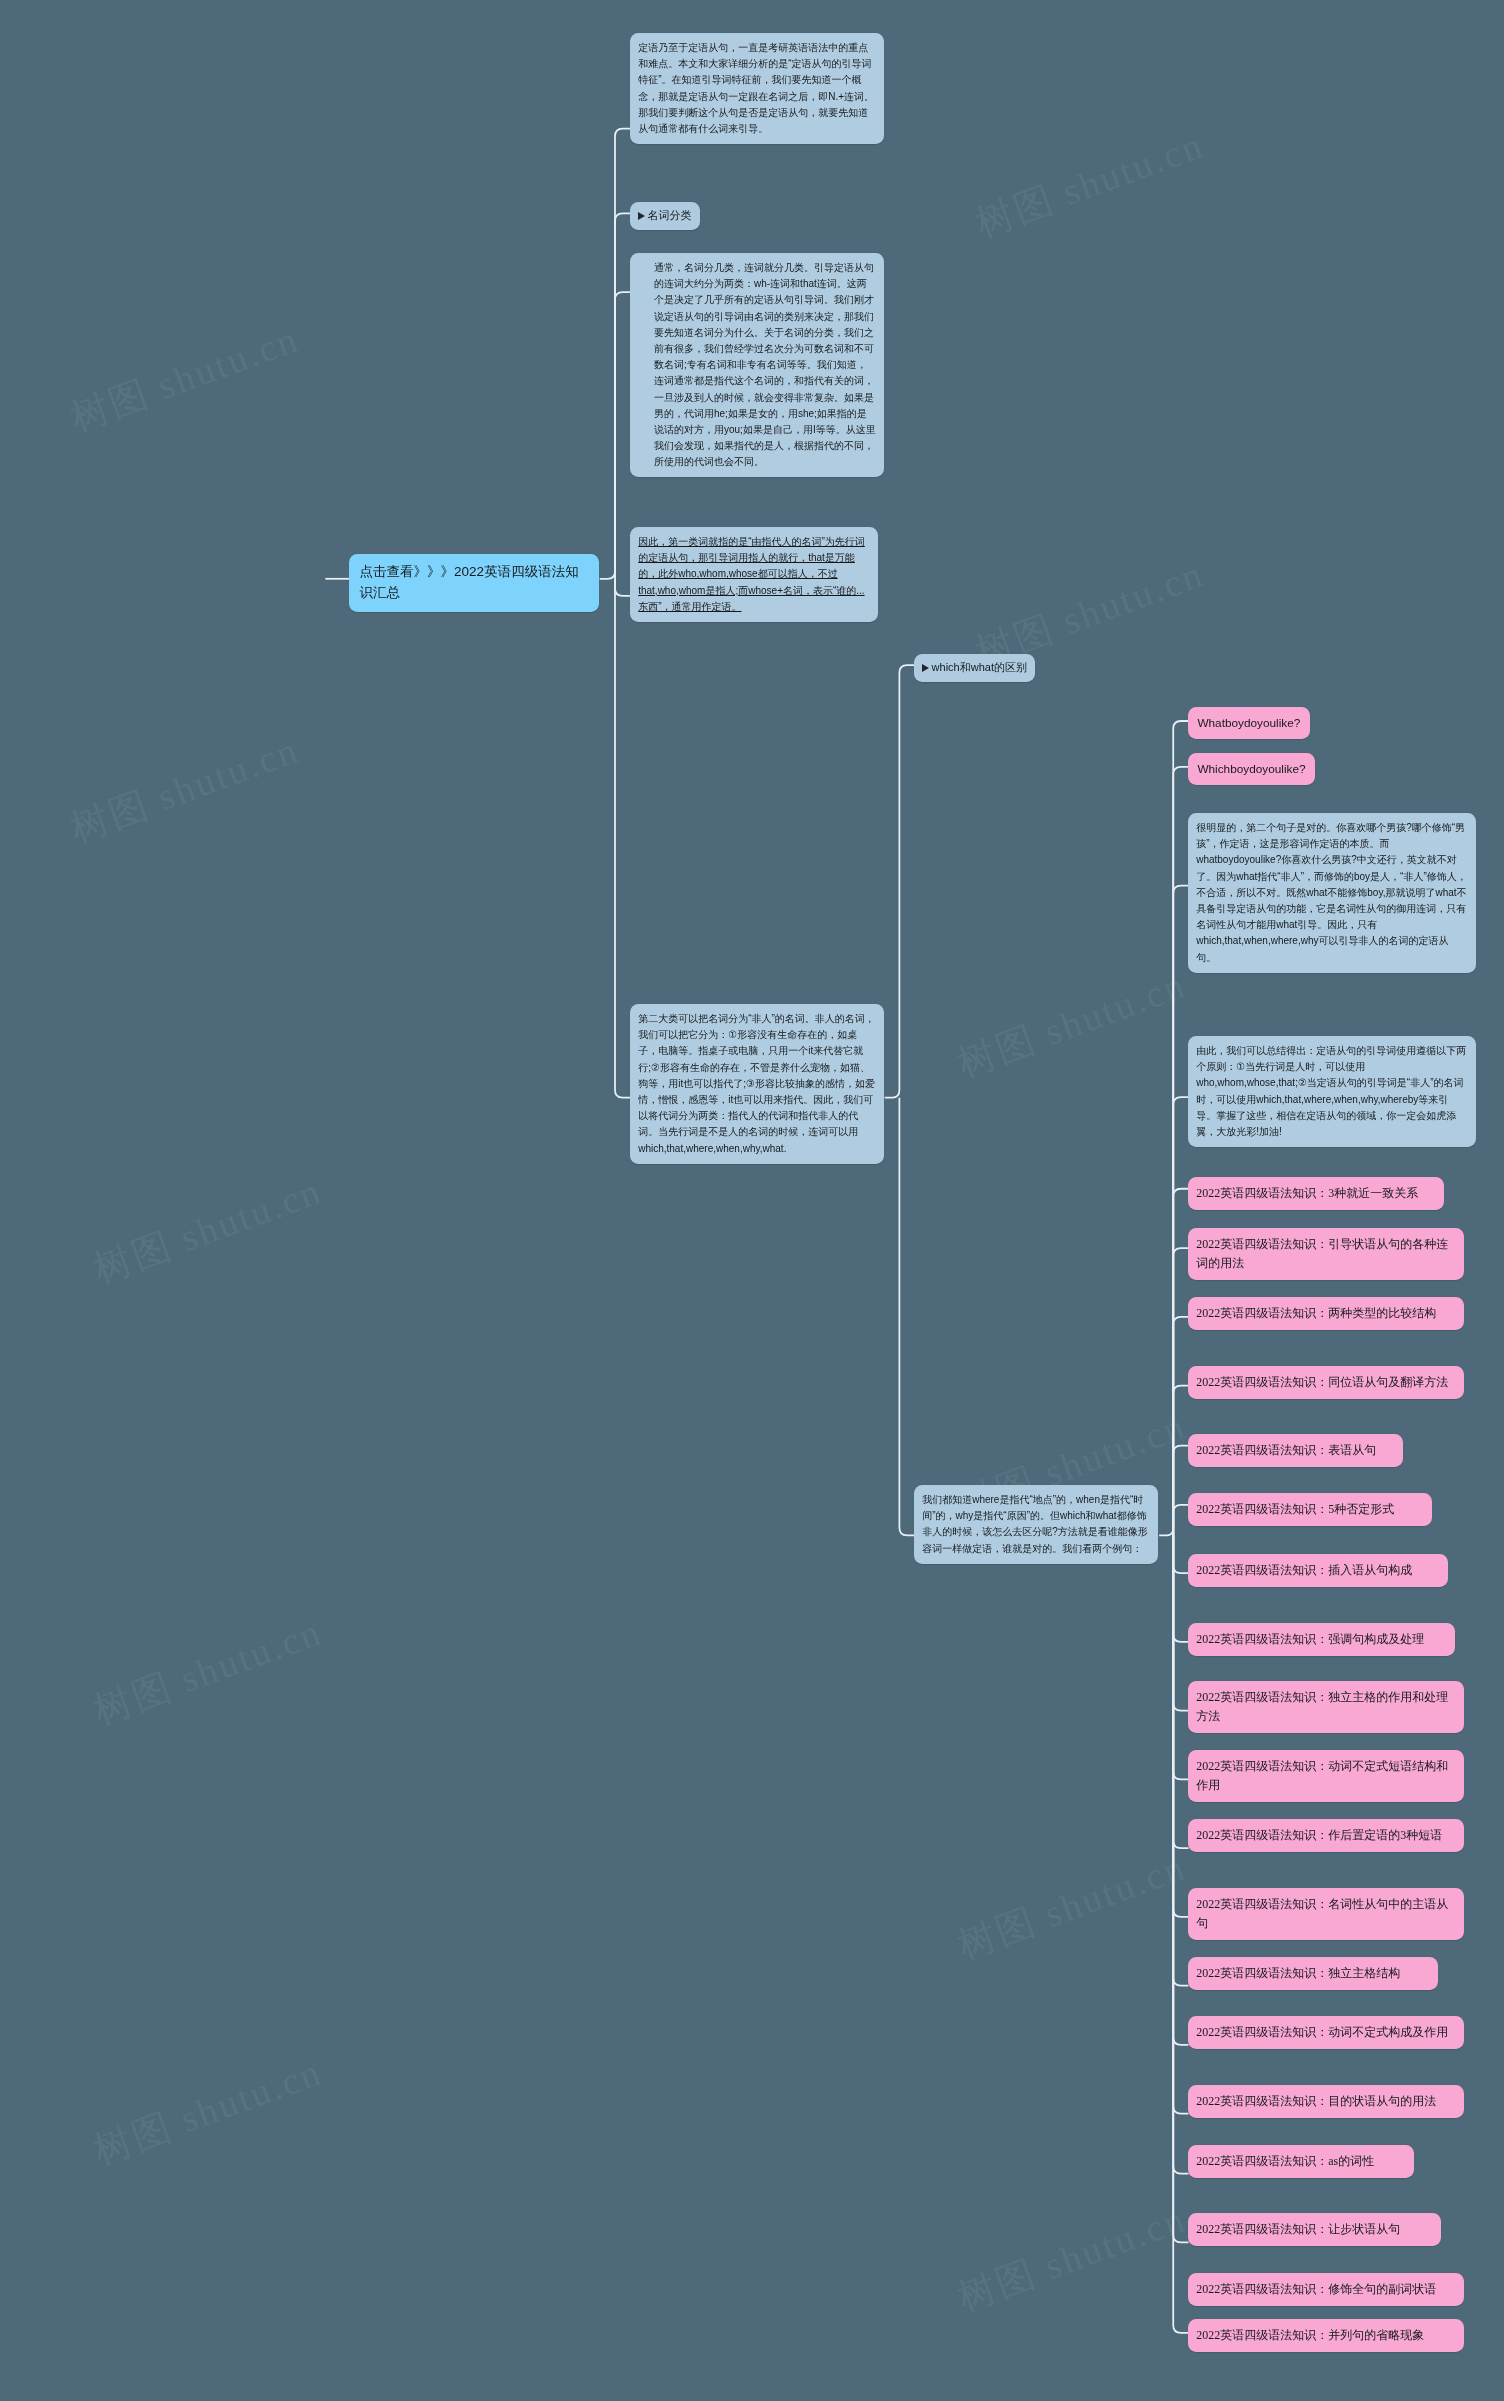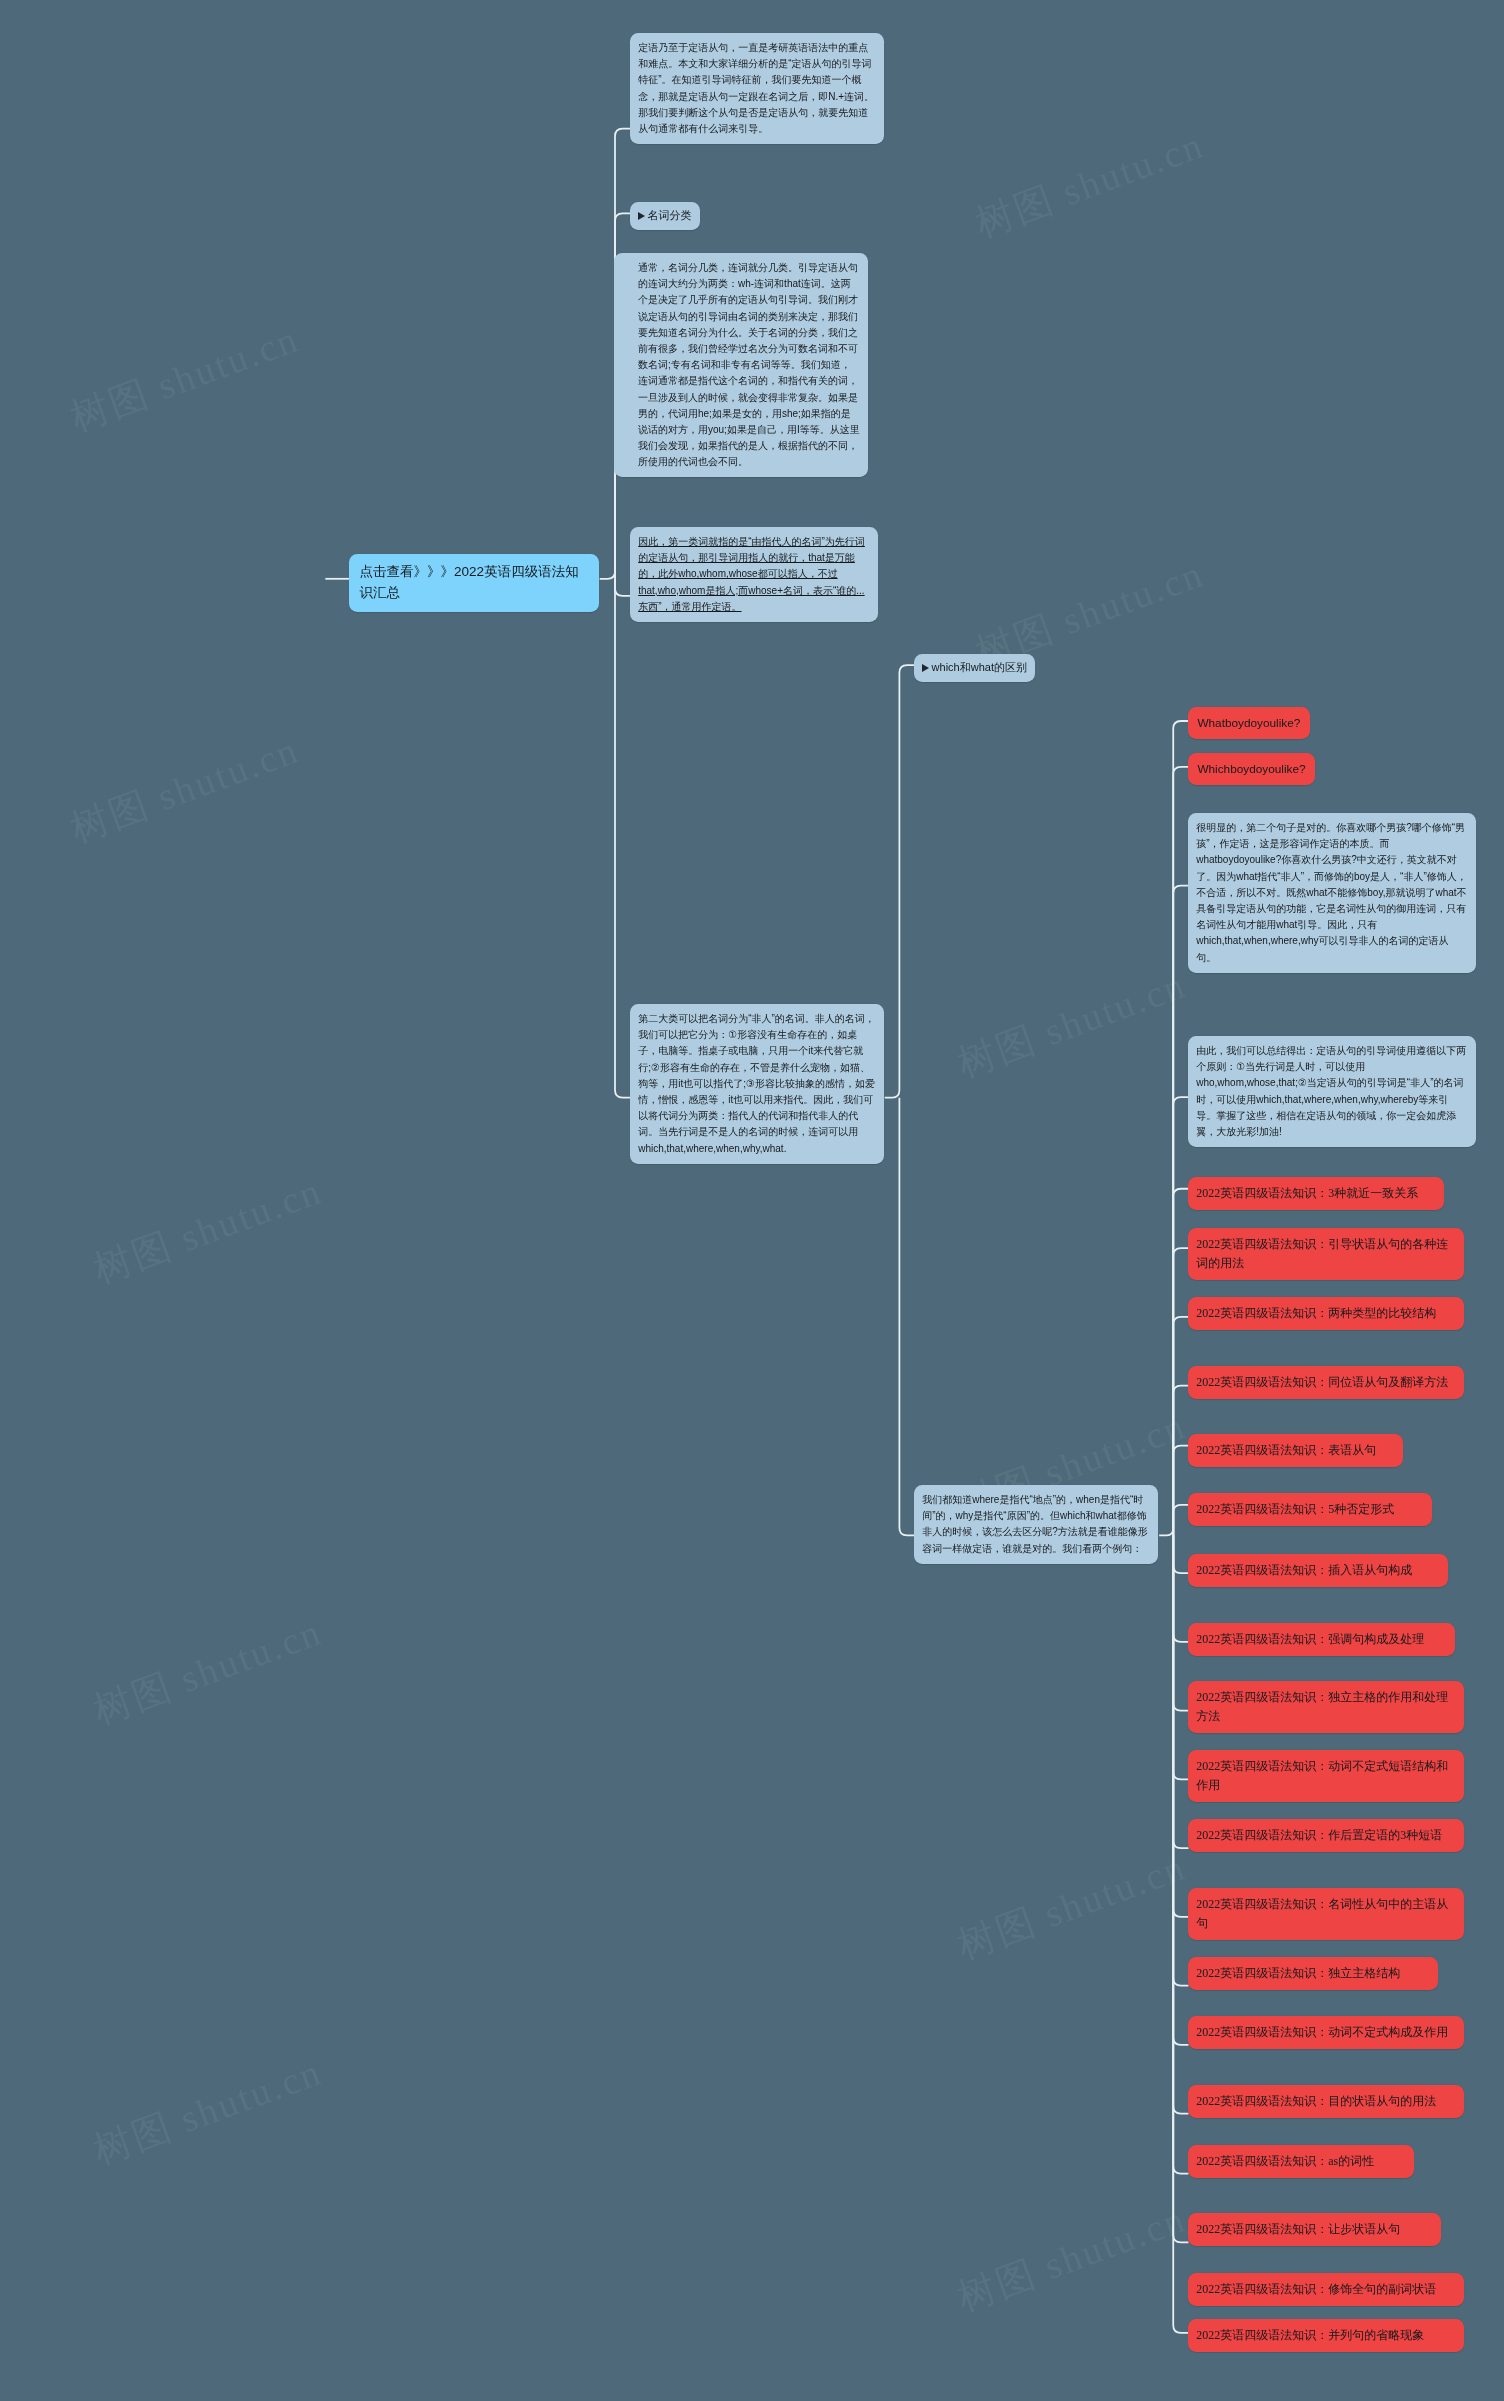--- a/index.html
+++ b/index.html
@@ -28,21 +28,21 @@
     pointer-events: none;
     letter-spacing: 2.4px;
     user-select: none;
   }
 
   
   #links { position: absolute; left: 0; top: 0; width: 1505px; height: 2401px; }
 
   .node {
     position: absolute;
-    background: #ef4444;
+    background: #f9a8d4;
     border-radius: 8.2px;
     color: #15191c;
     padding: 8.2px 10.6px;
     line-height: 1.55;
     box-shadow: 0 0.6px 1.2px rgba(0,0,0,0.13);
     white-space: pre-wrap;
     word-break: break-word;
   }
   .node.root {
     background: #cfe3f0;
@@ -126,21 +126,21 @@
 
   <div class="node lvl2" style="left:349px; top:554px; width:250px;">点击查看》》》2022英语四级语法知识汇总</div>
 
   <div class="node para" style="left:630px; top:33px; width:254px;">定语乃至于定语从句，一直是考研英语语法中的重点和难点。本文和大家详细分析的是“定语从句的引导词特征”。在知道引导词特征前，我们要先知道一个概念，那就是定语从句一定跟在名词之后，即N.+连词。那我们要判断这个从句是否是定语从句，就要先知道从句通常都有什么词来引导。</div>
 
   <div class="node topic" style="left:630px; top:202px;">
     <span class="tri"></span>
     <span>名词分类</span>
   </div>
 
-  <div class="node para" style="left:614px; top:253px; width:254px;padding-left:24px;">通常，名词分几类，连词就分几类。引导定语从句的连词大约分为两类：wh-连词和that连词。这两个是决定了几乎所有的定语从句引导词。我们刚才说定语从句的引导词由名词的类别来决定，那我们要先知道名词分为什么。关于名词的分类，我们之前有很多，我们曾经学过名次分为可数名词和不可数名词;专有名词和非专有名词等等。我们知道，连词通常都是指代这个名词的，和指代有关的词，一旦涉及到人的时候，就会变得非常复杂。如果是男的，代词用he;如果是女的，用she;如果指的是说话的对方，用you;如果是自己，用I等等。从这里我们会发现，如果指代的是人，根据指代的不同，所使用的代词也会不同。</div>
+  <div class="node para" style="left:630px; top:253px; width:254px;padding-left:24px;">通常，名词分几类，连词就分几类。引导定语从句的连词大约分为两类：wh-连词和that连词。这两个是决定了几乎所有的定语从句引导词。我们刚才说定语从句的引导词由名词的类别来决定，那我们要先知道名词分为什么。关于名词的分类，我们之前有很多，我们曾经学过名次分为可数名词和不可数名词;专有名词和非专有名词等等。我们知道，连词通常都是指代这个名词的，和指代有关的词，一旦涉及到人的时候，就会变得非常复杂。如果是男的，代词用he;如果是女的，用she;如果指的是说话的对方，用you;如果是自己，用I等等。从这里我们会发现，如果指代的是人，根据指代的不同，所使用的代词也会不同。</div>
 
   <div class="node para" style="left:630px; top:527px; width:248px;text-decoration:underline;">因此，第一类词就指的是“由指代人的名词”为先行词的定语从句，那引导词用指人的就行，that是万能的，此外who,whom,whose都可以指人，不过that,who,whom是指人;而whose+名词，表示“谁的...东西”，通常用作定语。</div>
 
   <div class="node para" style="left:630px; top:1004px; width:254px;">第二大类可以把名词分为“非人”的名词。非人的名词，我们可以把它分为：①形容没有生命存在的，如桌子，电脑等。指桌子或电脑，只用一个it来代替它就行;②形容有生命的存在，不管是养什么宠物，如猫、狗等，用it也可以指代了;③形容比较抽象的感情，如爱情，憎恨，感恩等，it也可以用来指代。因此，我们可以将代词分为两类：指代人的代词和指代非人的代词。当先行词是不是人的名词的时候，连词可以用which,that,where,when,why,what.</div>
 
   <div class="node topic" style="left:914px; top:654px;">
     <span class="tri"></span>
     <span>which和what的区别</span>
   </div>
 

